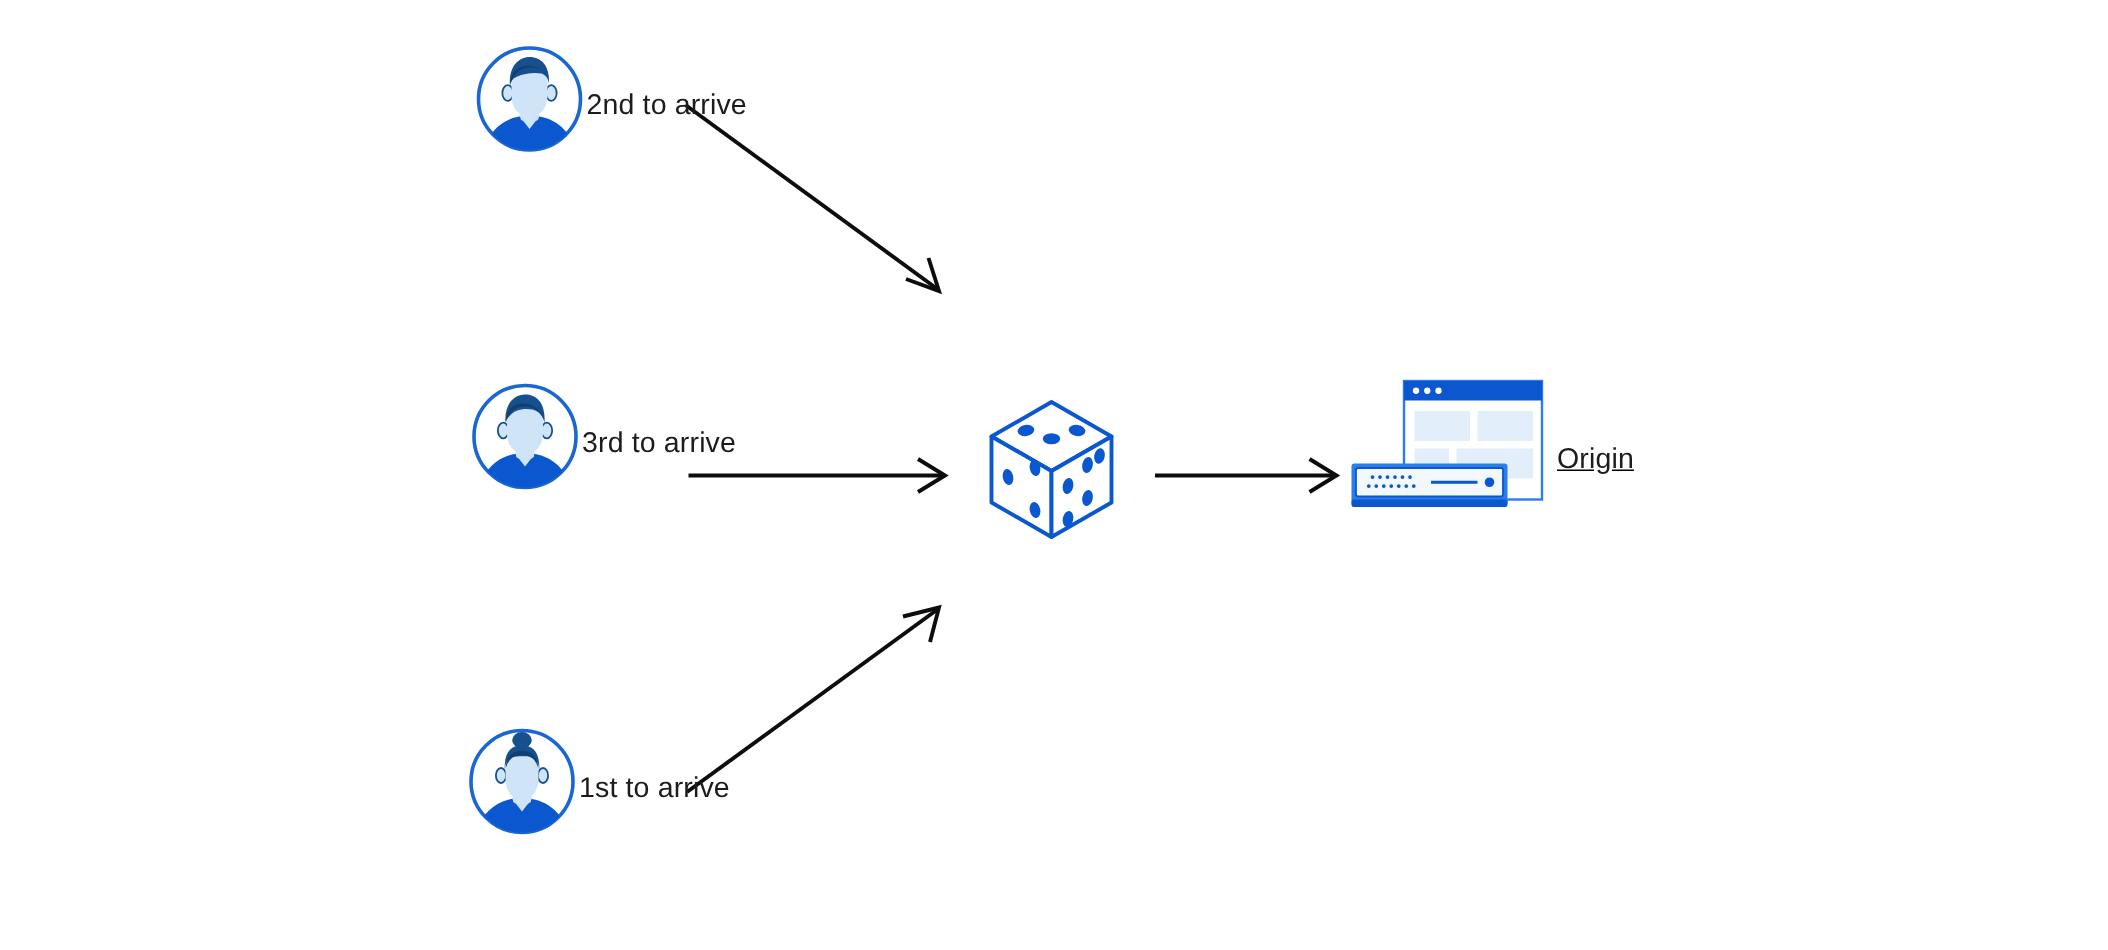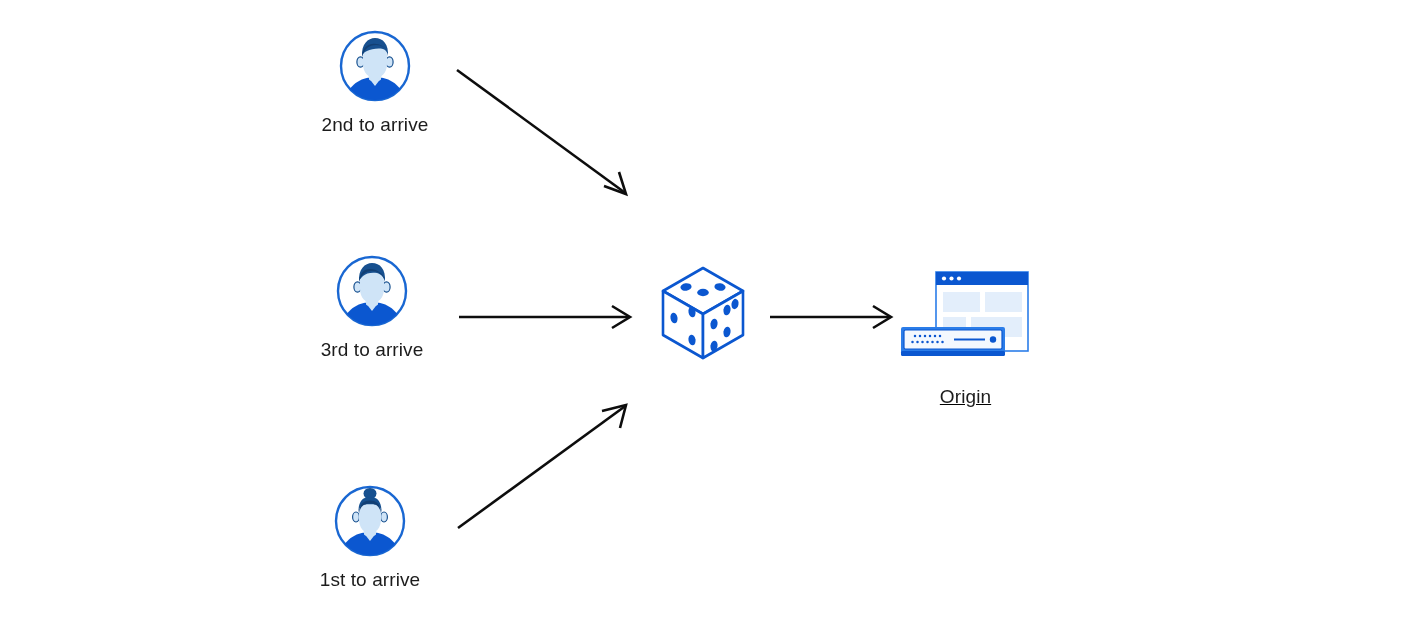--- a/index.html
+++ b/index.html
@@ -13,21 +13,20 @@
     height: 633px;
     background: #ffffff;
     font-family: "Liberation Sans", sans-serif;
     overflow: hidden;
   }
 
   
   .node {
     position: absolute;
     display: flex;
-    flex-direction: column;
     align-items: center;
   }
   .node-icon {
     display: block;
     line-height: 0;
   }
   .node-label {
     margin-top: 10px;
     font-size: 19px;
     color: #1c1c1c;
@@ -38,21 +37,21 @@
 
   
   #user-0 { left: 315px; top: 28px; width: 120px; }
   #user-1 { left: 312px; top: 253px; width: 120px; }
   #user-2 { left: 310px; top: 483px; width: 120px; text-align: center; }
 
   
   #dice-node { left: 655px; top: 262px; width: 95px; }
 
   
-  #origin-node { left: 893px; top: 263px; width: 145px; text-decoration: underline; }
+  #origin-node { left: 893px; top: 245px; width: 145px; text-decoration: underline; }
   #origin-node .node-label { margin-top: 13px; }
 
   
   #arrow-layer {
     position: absolute;
     left: 0; top: 0;
     width: 1405px;
     height: 633px;
     pointer-events: none;
   }

